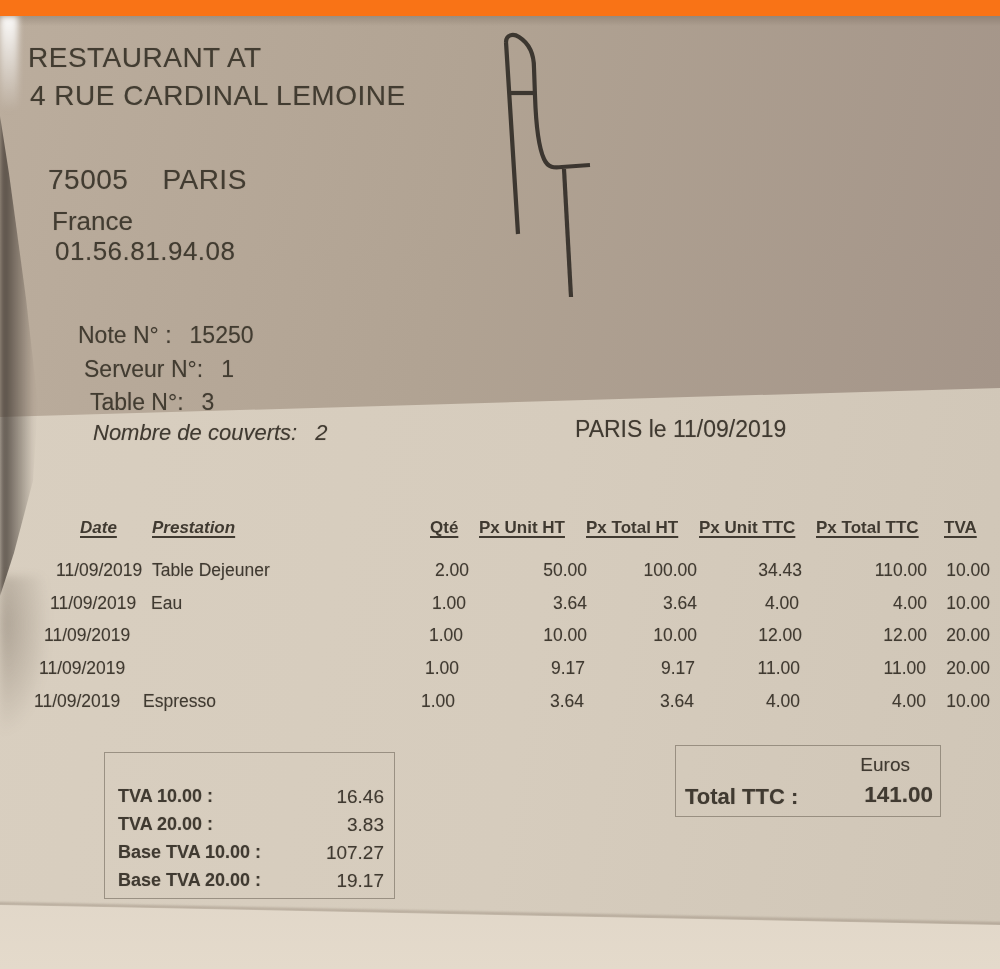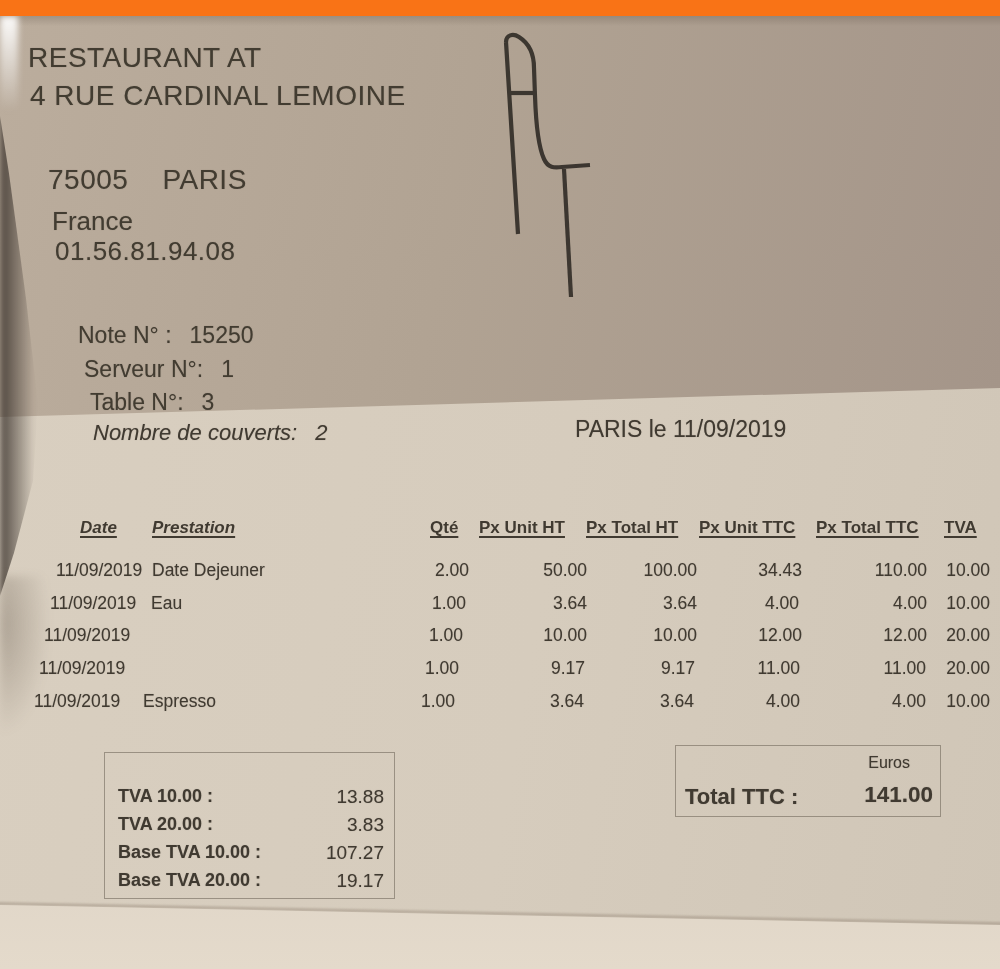--- a/index.html
+++ b/index.html
@@ -98,21 +98,21 @@
       <span style="left:430px;">Qté</span>
       <span style="left:479px;">Px Unit HT</span>
       <span style="left:586px;">Px Total HT</span>
       <span style="left:699px;">Px Unit TTC</span>
       <span style="left:816px;">Px Total TTC</span>
       <span style="left:944px;">TVA</span>
     </div>
 
     <div class="row" style="top:544px;">
       <span style="left:52px;">11/09/2019</span>
-      <span style="left:148px;">Date Dejeuner</span>
+      <span style="left:148px;">Table Dejeuner</span>
       <span class="num" style="left:385px;width:80px;">2.00</span>
       <span class="num" style="left:495px;width:88px;">50.00</span>
       <span class="num" style="left:598px;width:95px;">100.00</span>
       <span class="num" style="left:703px;width:95px;">34.43</span>
       <span class="num" style="left:818px;width:105px;">110.00</span>
       <span class="num" style="left:926px;width:60px;">10.00</span>
     </div>
     <div class="row" style="top:577px;">
       <span style="left:46px;">11/09/2019</span>
       <span style="left:147px;">Eau</span>
@@ -148,36 +148,36 @@
       <span class="num" style="left:495px;width:85px;">3.64</span>
       <span class="num" style="left:598px;width:92px;">3.64</span>
       <span class="num" style="left:703px;width:93px;">4.00</span>
       <span class="num" style="left:818px;width:104px;">4.00</span>
       <span class="num" style="left:926px;width:60px;">10.00</span>
     </div>
 
     <div class="box" style="left:104px;top:736px;width:289px;height:145px;">
       <div class="tva-line" style="top:33px;">
         <span class="lbl">TVA 10.00 :</span>
-        <span class="val">13.88</span>
+        <span class="val">16.46</span>
       </div>
       <div class="tva-line" style="top:61px;">
         <span class="lbl">TVA 20.00 :</span>
         <span class="val">3.83</span>
       </div>
       <div class="tva-line" style="top:89px;">
         <span class="lbl">Base TVA 10.00 :</span>
         <span class="val">107.27</span>
       </div>
       <div class="tva-line" style="top:117px;">
         <span class="lbl">Base TVA 20.00 :</span>
         <span class="val">19.17</span>
       </div>
     </div>
 
     <div class="box" style="left:675px;top:729px;width:264px;height:70px;">
-      <span class="txt" style="right:30px;top:8px;font-size:16px;">Euros</span>
+      <span class="txt" style="right:30px;top:8px;font-size:19px;">Euros</span>
       <span class="txt" style="left:9px;top:38px;font-size:22px;font-weight:700;">Total TTC :</span>
       <span class="txt" style="right:7px;top:36px;font-size:22.5px;font-weight:700;">141.00</span>
     </div>
 
   </div>
 </div>
 
 </body></html>

